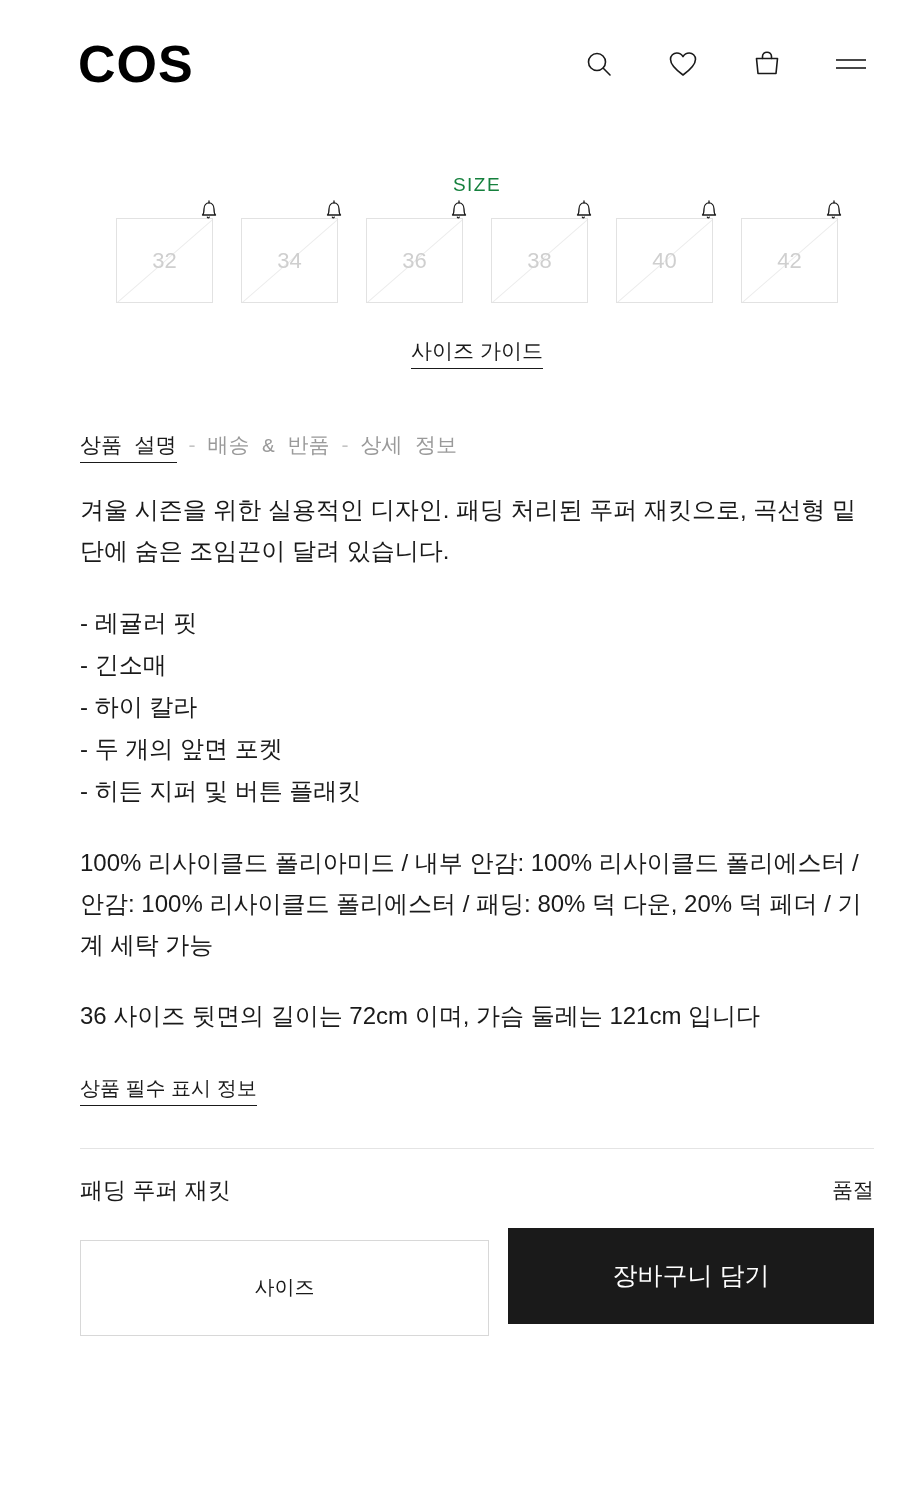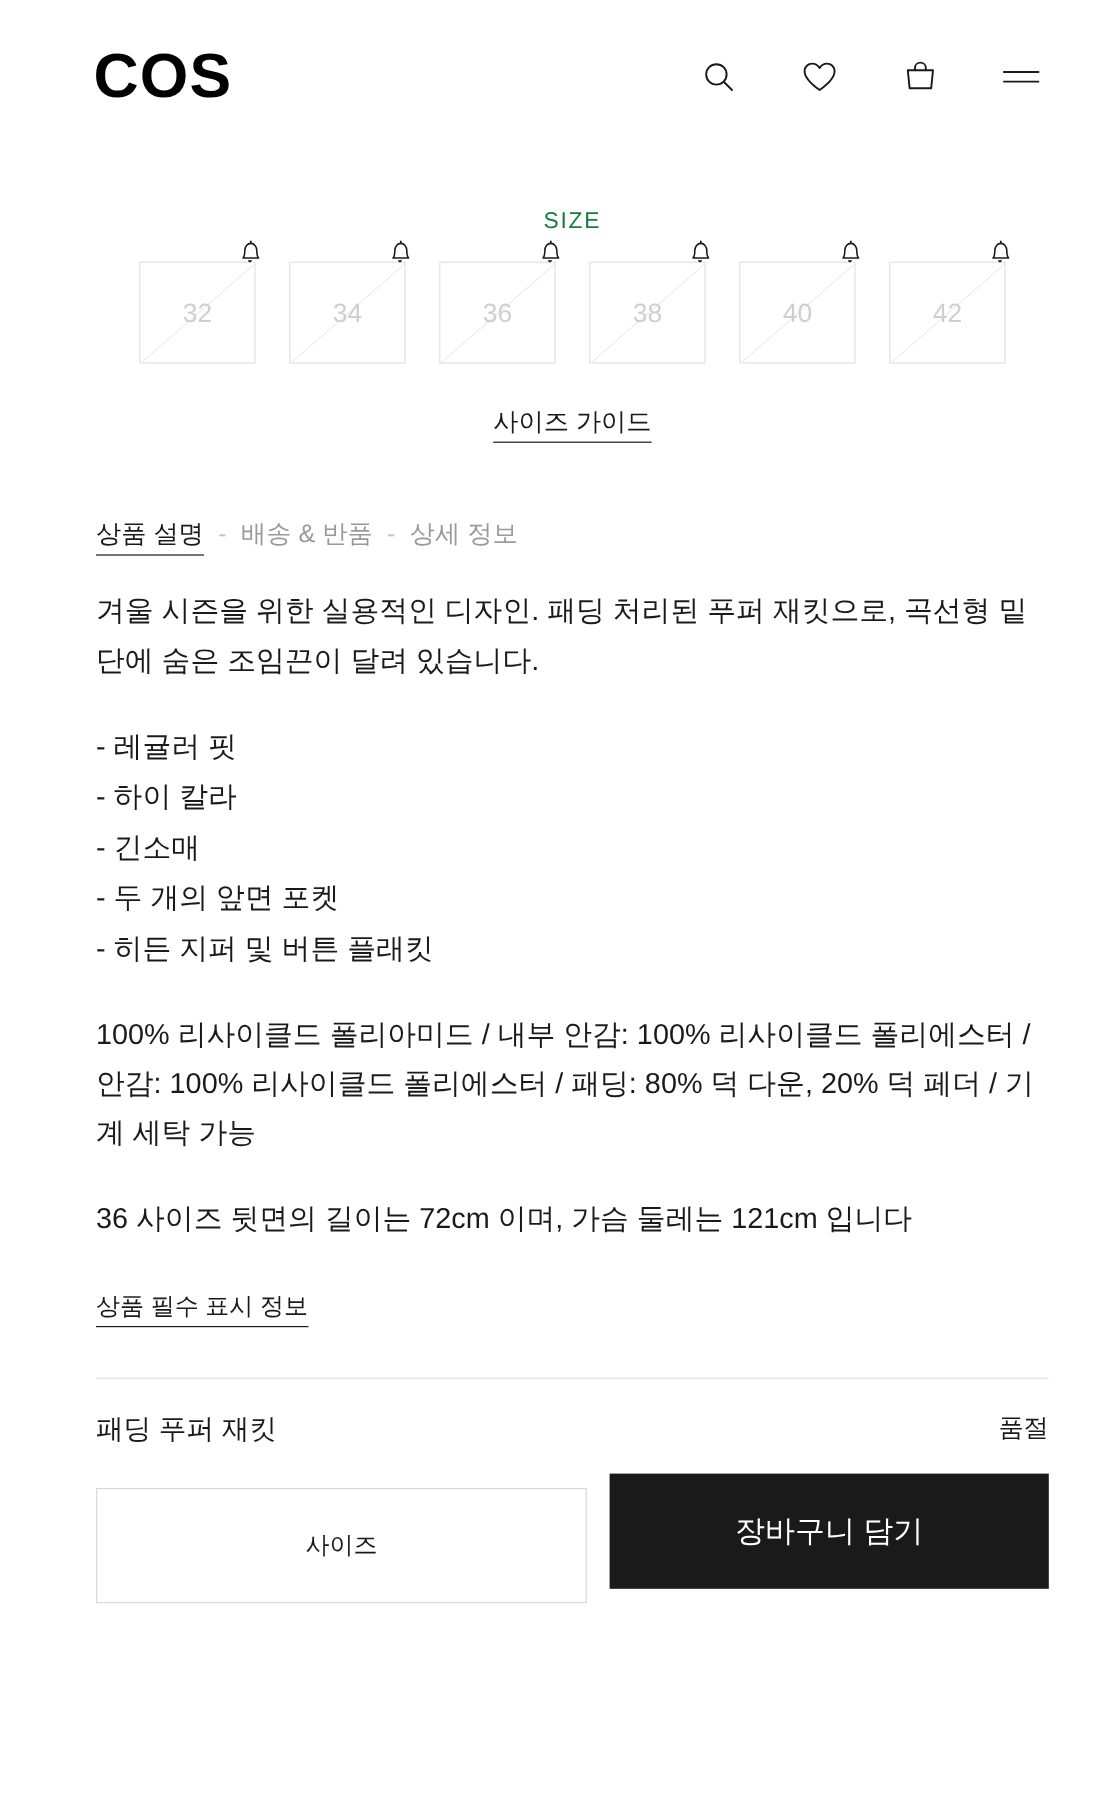--- a/index.html
+++ b/index.html
@@ -107,21 +107,21 @@
   }
 
   
   .tabs {
     margin: 62px 38px 0 38px;
     display: flex;
     align-items: baseline;
     font-size: 21px;
     color: #9a9a9a;
   }
-  .tab { cursor: pointer; white-space: nowrap; }
+  .tab { cursor: pointer; white-space: nowrap; font-family: Liberation Mono, monospace; }
   .tab.active {
     color: #1a1a1a;
     border-bottom: 1px solid #1a1a1a;
     padding-bottom: 3px;
   }
   .tab-sep { margin: 0 12px; color: #c4c4c4; }
 
   
   .desc {
     margin: 26px 38px 0 38px;
@@ -322,22 +322,22 @@
     <span class="tab-sep">-</span>
     <span class="tab">상세 정보</span>
   </div>
 
   
   <div class="desc">
     <p>겨울 시즌을 위한 실용적인 디자인. 패딩 처리된 푸퍼 재킷으로, 곡선형 밑단에 숨은 조임끈이 달려 있습니다.</p>
     <div class="gap"></div>
     <div class="bullets">
       <div>- 레귤러 핏</div>
+      <div>- 긴소매</div>
       <div>- 하이 칼라</div>
-      <div>- 긴소매</div>
       <div>- 두 개의 앞면 포켓</div>
       <div>- 히든 지퍼 및 버튼 플래킷</div>
     </div>
     <div class="gap"></div>
     <p>100% 리사이클드 폴리아미드 / 내부 안감: 100% 리사이클드 폴리에스터 / 안감: 100% 리사이클드 폴리에스터 / 패딩: 80% 덕 다운, 20% 덕 페더 / 기계 세탁 가능</p>
     <div class="gap"></div>
     <p>36 사이즈 뒷면의 길이는 72cm 이며, 가슴 둘레는 121cm 입니다</p>
   </div>
 
   <div class="req-info">상품 필수 표시 정보</div>

